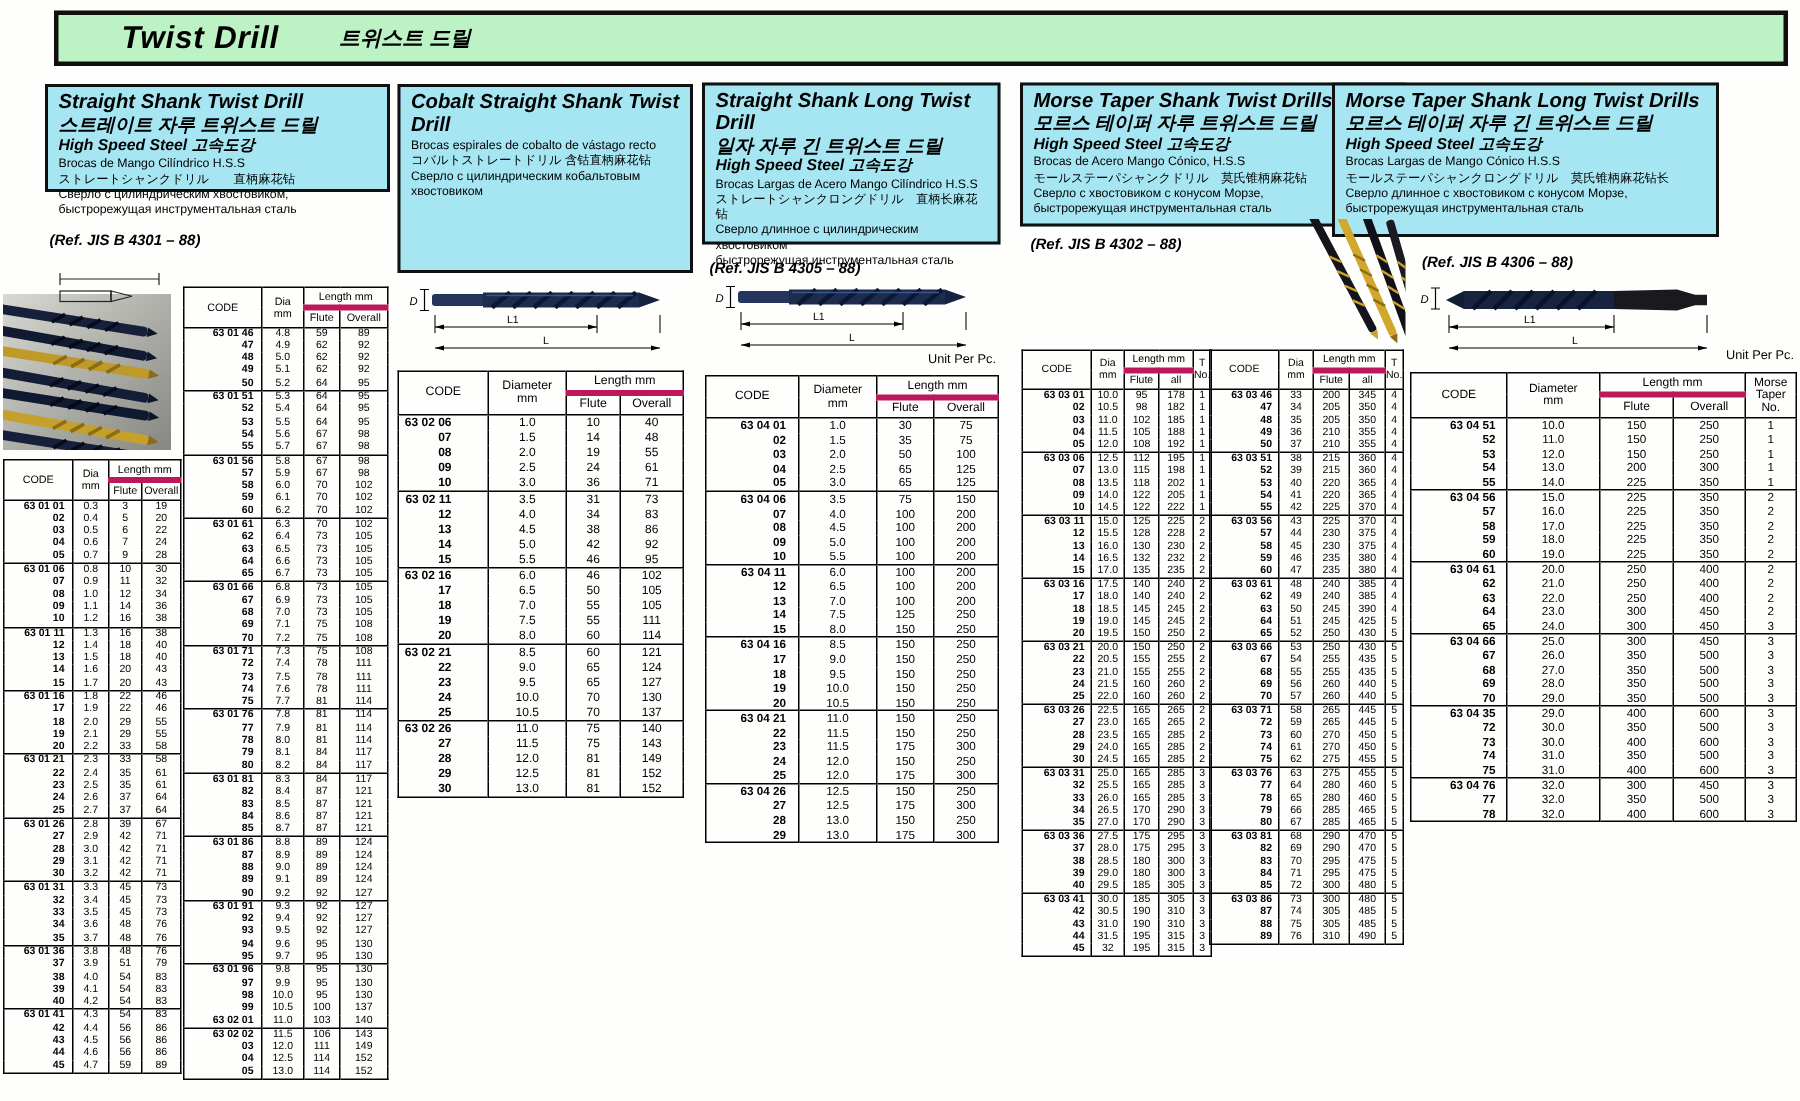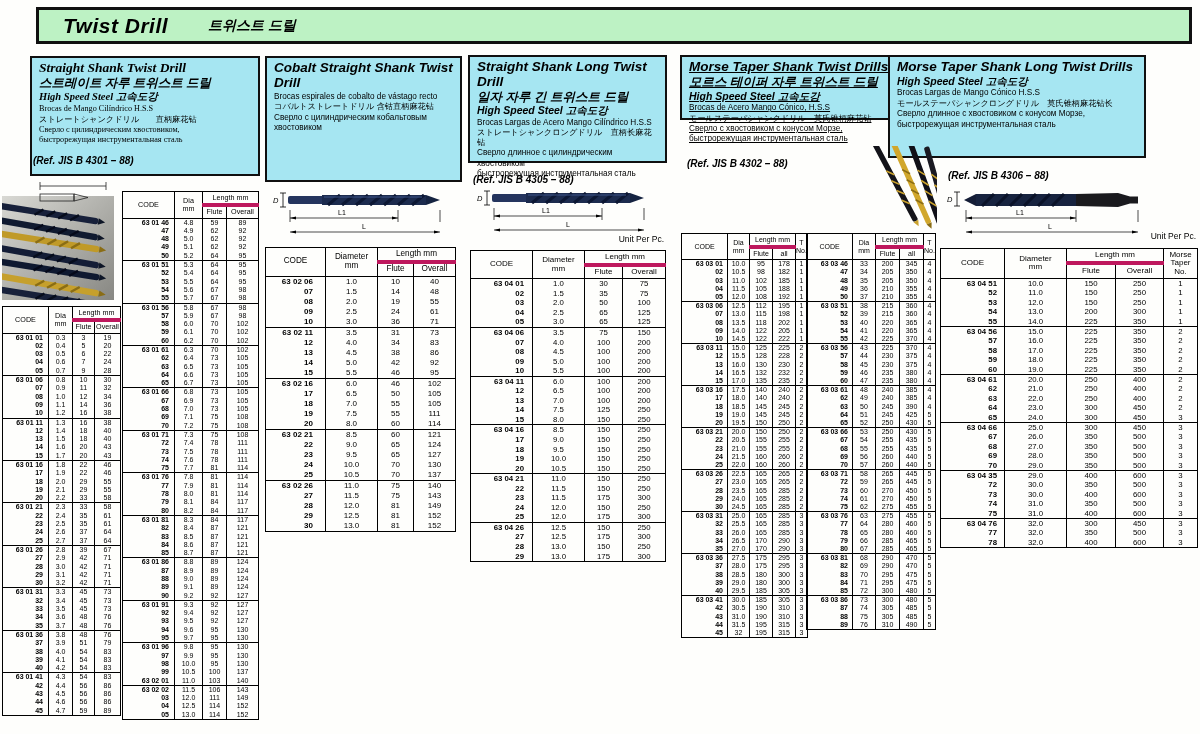--- a/index.html
+++ b/index.html
@@ -1,34 +1,34 @@
 <!DOCTYPE html>
 <html><head>
 <meta charset="utf-8">
 <style>
   html,body{margin:0;padding:0;background:#fff;}
   .page{position:relative;width:1200px;height:734px;background:#fefefc;overflow:hidden;
         font-family:"Liberation Sans",sans-serif;color:#000;}
   
   .band{position:absolute;left:36px;top:7px;width:1156px;height:37px;background:#bdf2c4;
         border:3px solid #101010;box-sizing:border-box;display:flex;align-items:center;
-        gap:40px;padding-left:24px;}
+        gap:40px;padding-left:42px;}
   .band .en{font-style:italic;font-weight:bold;font-size:21px;letter-spacing:.5px;}
   .band .ko{font-style:italic;font-weight:bold;font-size:14px;}
   
   .secbox{position:absolute;background:#a6e6f2;border:2.5px solid #101010;box-sizing:border-box;
           padding:3px 7px 4px;}
   .t-en{font-style:italic;font-weight:bold;font-size:13.5px;line-height:1.1;}
   .t-ko{font-style:italic;font-weight:bold;font-size:12.5px;line-height:1.18;}
   .t-h{font-style:italic;font-weight:bold;font-size:10.5px;line-height:1.2;margin-top:0;}
   .t-d{font-size:8.2px;line-height:1.15;margin-top:1px;}
-  #s1{left:30px;top:56px;width:230px;height:120px;font-family:Liberation Serif, serif;}
+  #s1{left:30px;top:56px;width:230px;height:72px;}
   #s2{left:265px;top:56px;width:197px;height:126px;}
   #s3{left:468px;top:55px;width:199px;height:108px;}
-  #s4{left:680px;top:55px;width:257px;height:65px;text-decoration:underline;}
+  #s4{left:680px;top:55px;width:257px;height:96px;}
   #s5{left:888px;top:55px;width:258px;height:103px;}
   .ref{position:absolute;font-style:italic;font-weight:bold;font-size:10px;}
   #ref1{left:33px;top:155px;}  #ref3{left:473px;top:174px;}
   #ref4{left:687px;top:158px;} #ref5{left:948px;top:170px;}
   .unit{position:absolute;font-size:8.5px;text-align:right;}
   #unit3{left:560px;top:234px;width:104px;}
   #unit5{left:1092px;top:231px;width:104px;}
   
   .fig{position:absolute;}
   
@@ -39,21 +39,21 @@
               white-space:pre-line;line-height:1.08;padding:1.5px 0;}
   .tblwrap td{white-space:nowrap;vertical-align:middle;}
   .tblwrap td+td,.tblwrap th+th{border-left:1px solid #000;}
   .tblwrap th.sub{border-left:1px solid #000;}
   .tblwrap th.len{border-bottom:4px solid #be185d;}
   .tblwrap thead{border-bottom:1.2px solid #000;}
   .tblwrap tr.g0 td{border-top:1px solid #000;}
   .tblwrap td.code{text-align:right;font-weight:bold;}
   .tblwrap td.num{text-align:center;}
   .sz1 td{font-size:7px;line-height:8.3px;}   .sz1 th{font-size:7.2px;} .sz1 td.code{padding-right:5px;}
-  .sz2 td{font-size:8px;line-height:10px;}    .sz2 th{font-size:8.2px;} .sz2 td.code{padding-right:12px;}
+  .sz2 td{font-size:8px;line-height:10px;}    .sz2 th{font-size:8.2px;} .sz2 td.code{padding-right:24px;}
   .sz3 td{font-size:7.8px;line-height:9.55px;}.sz3 th{font-size:8px;}   .sz3 td.code{padding-right:8px;}
   .sz4 td{font-size:7px;line-height:8.2px;}   .sz4 th{font-size:7px;}   .sz4 td.code{padding-right:4px;}
   .sz5 td{font-size:7.8px;line-height:9.4px;} .sz5 th{font-size:8px;}   .sz5 td.code{padding-right:7px;}
   #t1l{left:2px;top:306px;}  #t1r{left:122px;top:191px;}
   #t2{left:265px;top:247px;} #t3{left:470px;top:250px;}
   #t4l{left:681px;top:233px;}#t4r{left:806px;top:233px;}
   #t5{left:940px;top:248px;}
 </style>
 </head>
 <body>
@@ -99,20 +99,21 @@
     <div class="t-ko">모르스 테이퍼 자루 트위스트 드릴</div>
     <div class="t-h">High Speed Steel 고속도강</div>
     <div class="t-d">Brocas de Acero Mango Cónico, H.S.S</div>
     <div class="t-d">モールステーパシャンクドリル　莫氏锥柄麻花钻</div>
     <div class="t-d">Сверло с хвостовиком с конусом Морзе,</div>
     <div class="t-d">быстрорежущая инструментальная сталь</div>
   </div>
 
   <div class="secbox" id="s5">
     <div class="t-en">Morse Taper Shank Long Twist Drills</div>
+    <div class="t-ko">모르스 테이퍼 자루 긴 트위스트 드릴</div>
     <div class="t-h">High Speed Steel 고속도강</div>
     <div class="t-d">Brocas Largas de Mango Cónico H.S.S</div>
     <div class="t-d">モールステーパシャンクロングドリル　莫氏锥柄麻花钻长</div>
     <div class="t-d">Сверло длинное с хвостовиком с конусом Морзе,</div>
     <div class="t-d">быстрорежущая инструментальная сталь</div>
   </div>
 
   <div class="ref" id="ref1">(Ref. JIS B 4301 – 88)</div>
   <div class="ref" id="ref3">(Ref. JIS B 4305 – 88)</div>
   <div class="ref" id="ref4">(Ref. JIS B 4302 – 88)</div>

